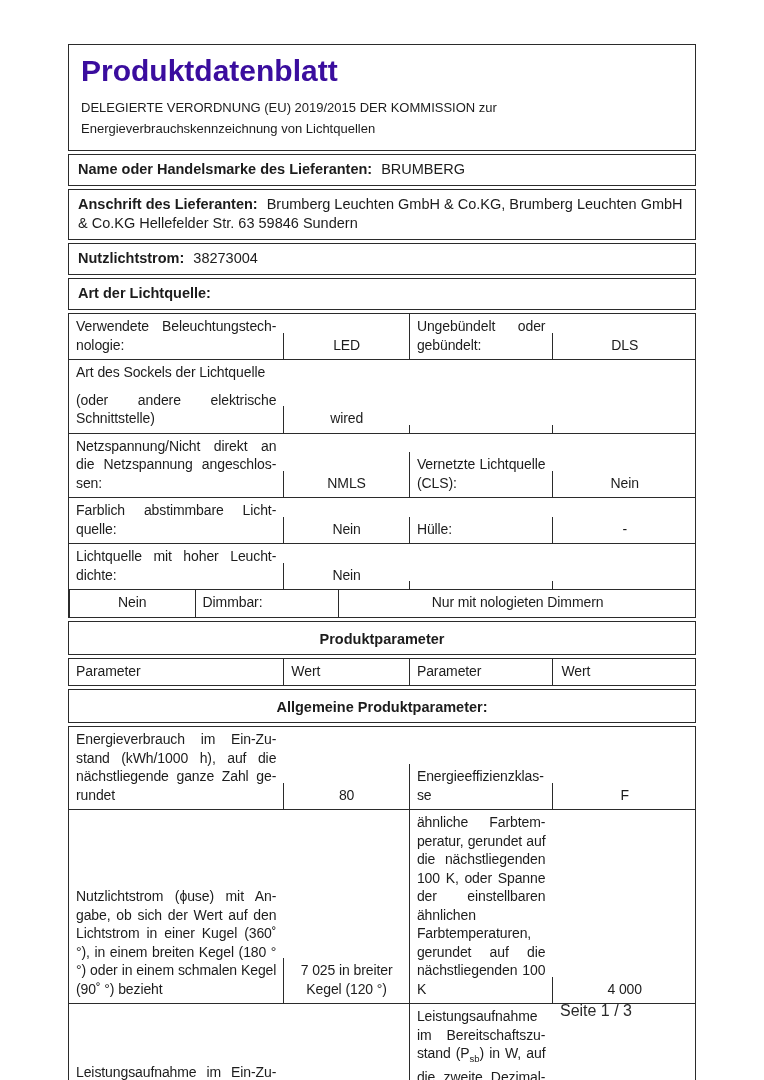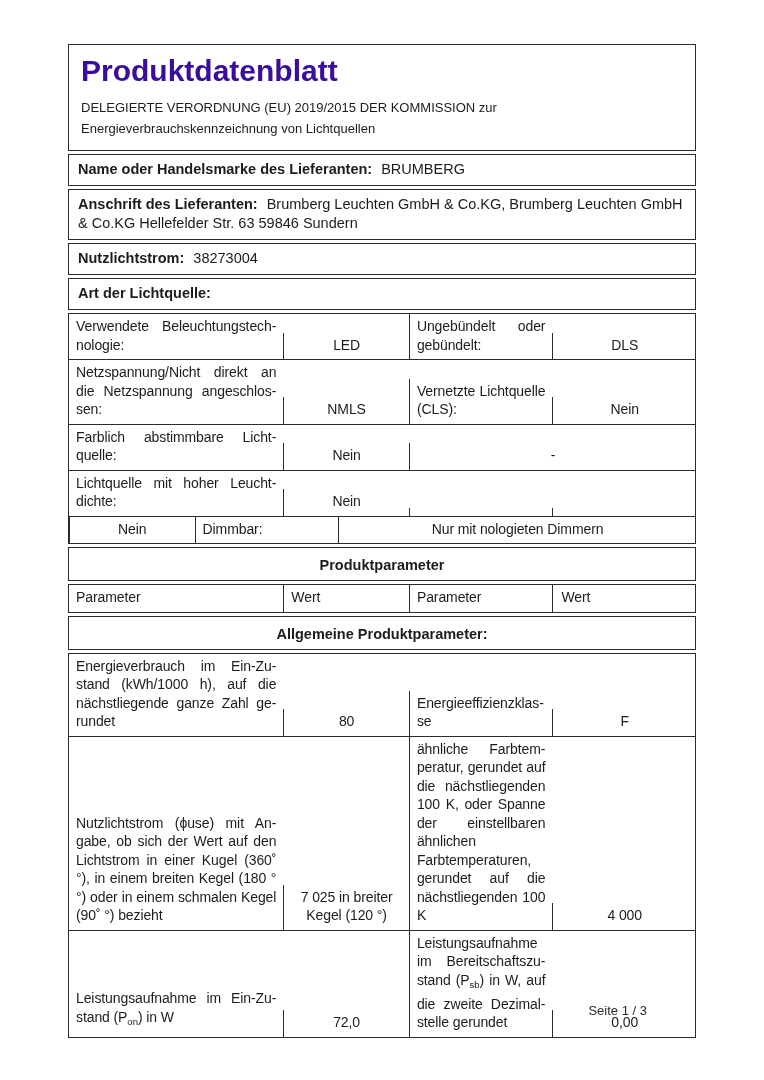--- a/index.html
+++ b/index.html
@@ -56,23 +56,23 @@
   .c2 { width: 20.06%; border-left: 1.5px solid #2b2b2b; }
   .c3 { width: 22.93%; border-left: 1.5px solid #2b2b2b; }
   .c4 { flex: 1; border-left: 1.5px solid #2b2b2b; padding-left: 8px; }
   .just { text-align: justify; }
   .ctr { text-align: center; }
   .section-head { text-align: center; font-weight: bold; font-size: 14.5px; line-height: 19px; padding: 8px 9px 5px; }
   .p2 { margin-top: 9px; }
   .sub { vertical-align: sub; font-size: 0.68em; letter-spacing: 0; margin-top: 12px; }
   .footer {
     position: absolute;
-    right: 52px;
+    right: 67px;
     top: 1004px;
-    font-size: 13px;
+    font-size: 16px;
     line-height: 14px;
     color: #2a2a2a;
   }
 </style>
 </head>
 <body>
 
 <div class="page">
   <div class="stack">
 
@@ -99,28 +99,38 @@
     </div>
 
     <div class="box tbl">
       <div class="trow">
         <div class="cell c1 just">Verwendete Beleuchtungstech­nologie:</div>
         <div class="cell c2 ctr">LED</div>
         <div class="cell c3 just">Ungebündelt oder gebündelt:</div>
         <div class="cell c4 ctr">DLS</div>
       </div>
       <div class="trow">
+        <div class="cell c1 just">
+          <div>Art des Sockels der Lichtquelle</div>
+          <div class="p2">(oder andere elektrische Schnittstelle)</div>
+        </div>
+        <div class="cell c2 ctr">wired</div>
+        <div class="cell c3 just"></div>
+        <div class="cell c4 ctr"></div>
+      </div>
+      <div class="trow">
         <div class="cell c1 just">Netzspannung/Nicht direkt an die Netzspannung angeschlos­sen:</div>
         <div class="cell c2 ctr">NMLS</div>
         <div class="cell c3 just">Vernetzte Lichtquel­le (CLS):</div>
         <div class="cell c4 ctr">Nein</div>
       </div>
       <div class="trow">
         <div class="cell c1 just">Farblich abstimmbare Licht­quelle:</div>
         <div class="cell c2 ctr">Nein</div>
+        <div class="cell c3 just">Hülle:</div>
         <div class="cell c4 ctr">-</div>
       </div>
       <div class="trow">
         <div class="cell c1 just">Lichtquelle mit hoher Leucht­dichte:</div>
         <div class="cell c2 ctr">Nein</div>
         <div class="cell c3 just"></div>
         <div class="cell c4 ctr"></div>
       </div>
       <div class="trow">
         <div class="cell c2 ctr">Nein</div>

